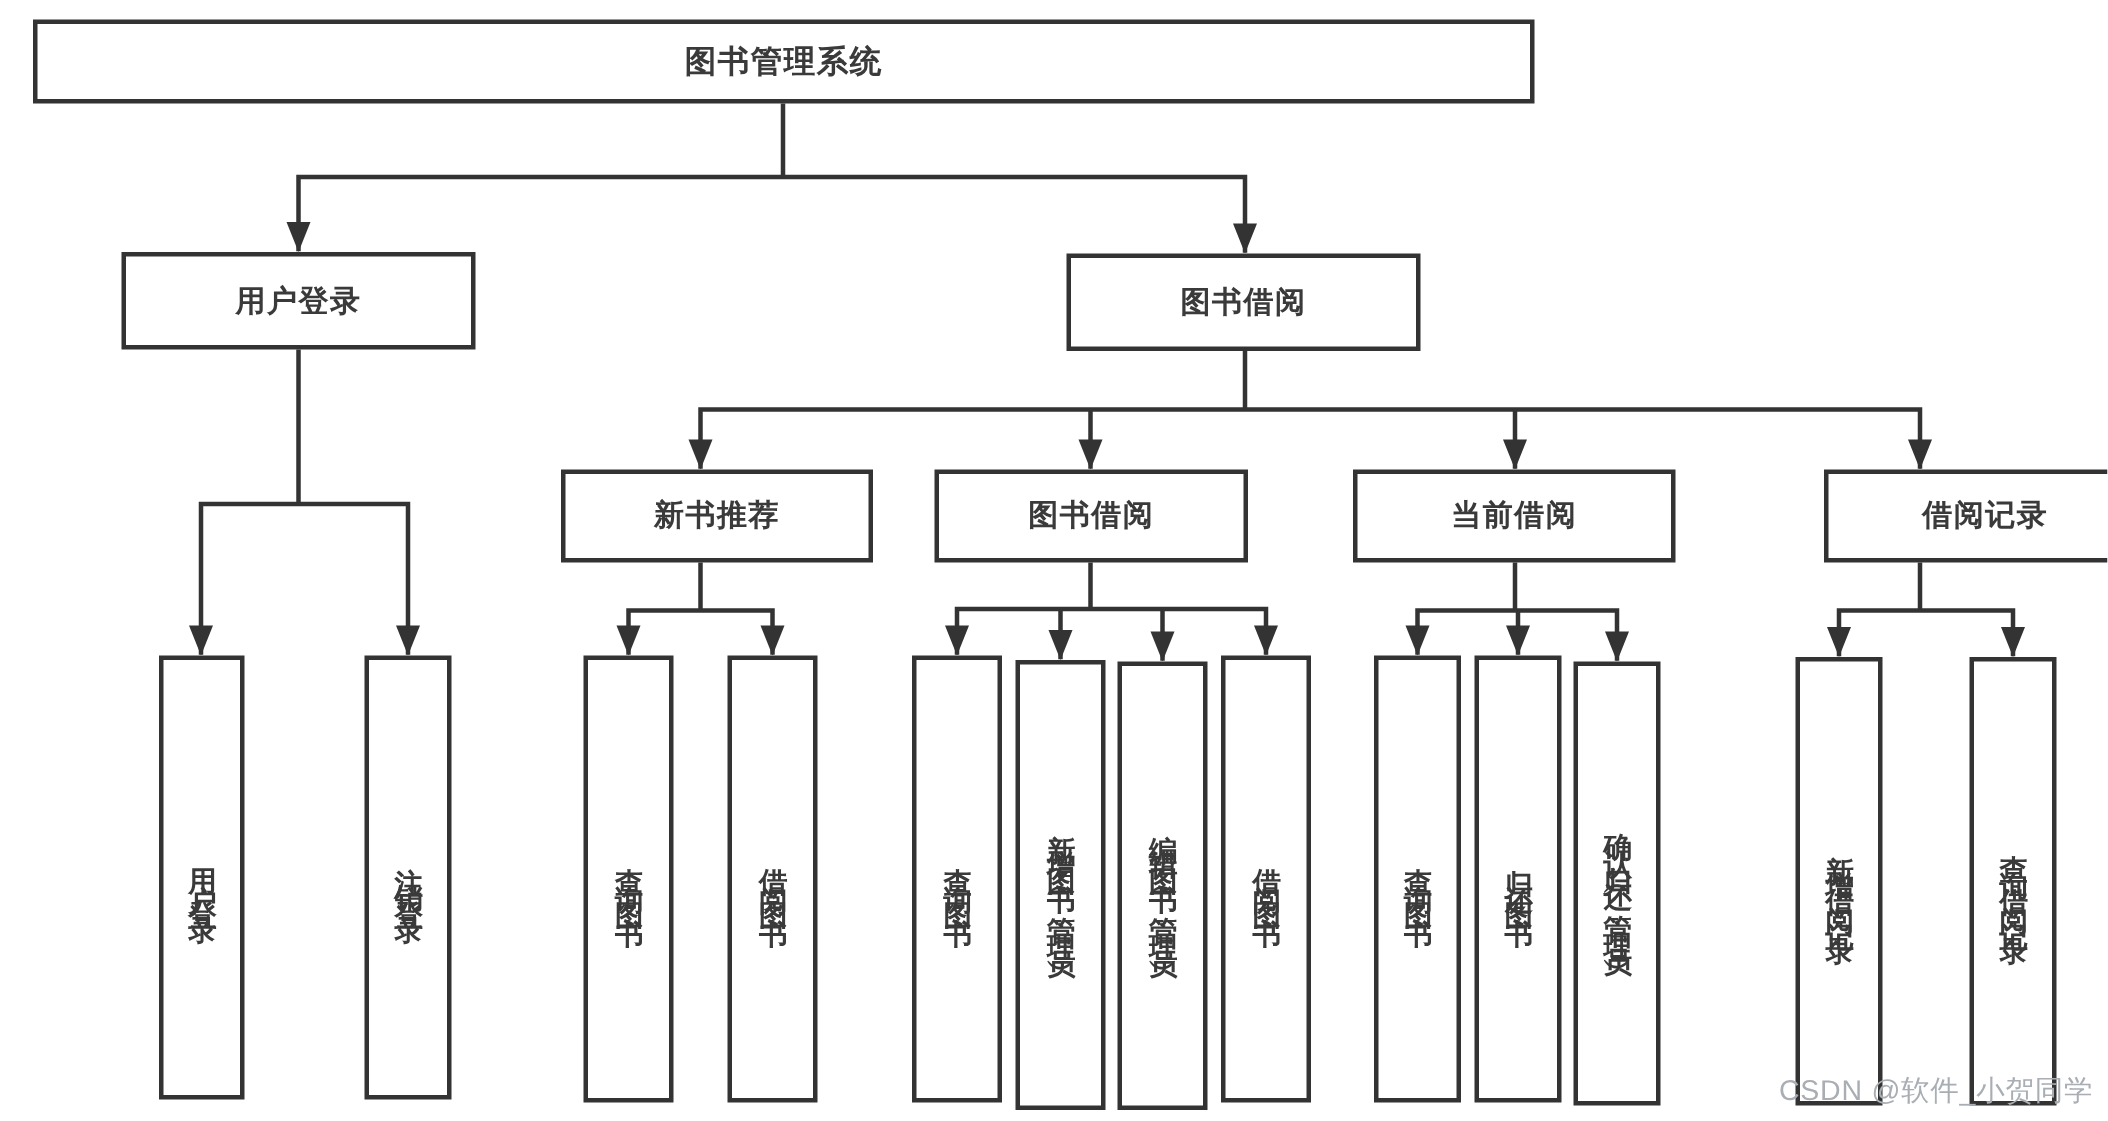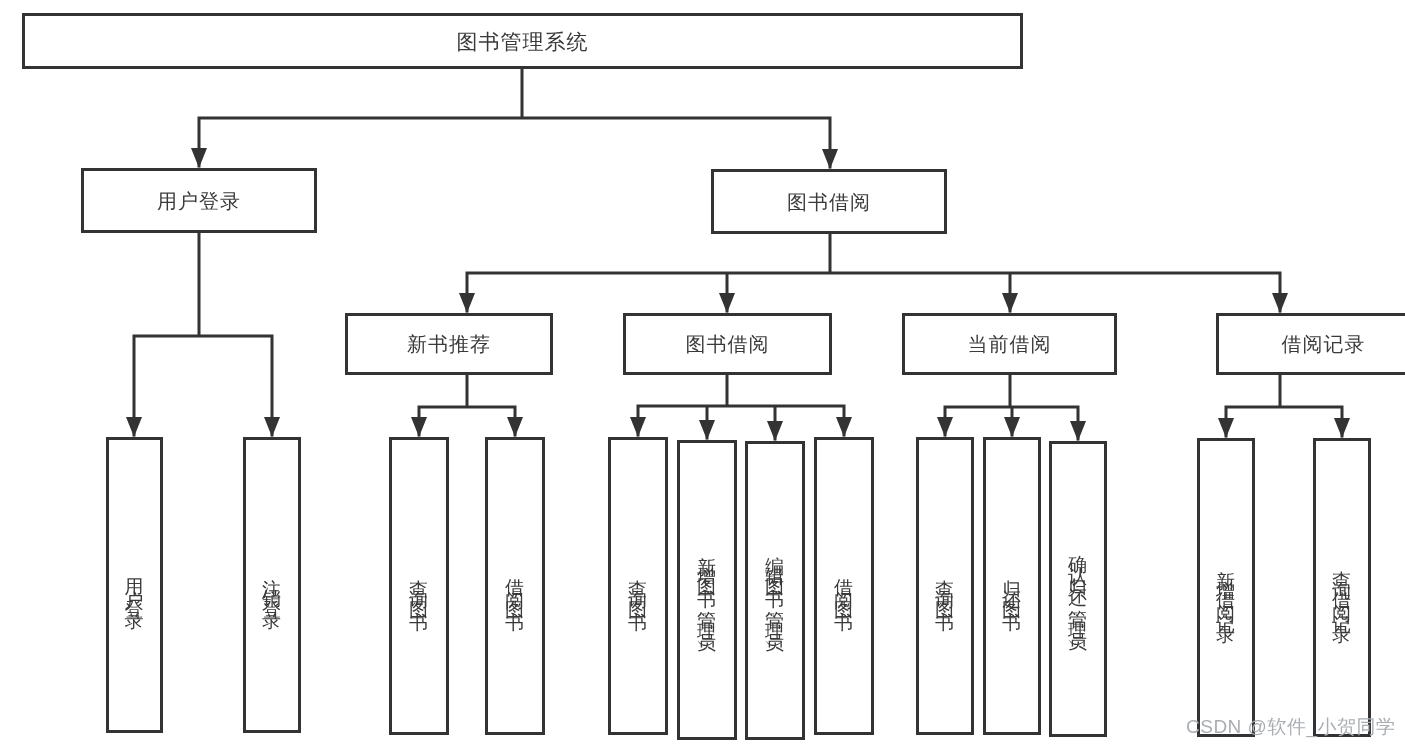--- a/index.html
+++ b/index.html
@@ -24,20 +24,21 @@
   }
   .node {
     position: absolute;
     box-sizing: border-box;
     border: 3px solid #333333;
     background: #ffffff;
     display: flex;
     align-items: center;
     justify-content: center;
     color: #3a3a3a;
+    font-weight: bold;
   }
   .node.h .lbl {
     font-size: 21px;
     letter-spacing: 1px;
     white-space: nowrap;
     line-height: 1;
   }
   .node.l2 .lbl, .node.l3 .lbl {
     font-size: 20px;
   }
@@ -109,21 +110,21 @@
     <span class="lbl">图书管理系统</span>
   </div>
 
   <div class="node h l2" style="left:81px;top:168px;width:236px;height:65px">
     <span class="lbl">用户登录</span>
   </div>
   <div class="node h l2" style="left:711px;top:169px;width:236px;height:65px">
     <span class="lbl">图书借阅</span>
   </div>
 
-  <div class="node h l3" style="left:345px;top:313px;width:208px;height:62px">
+  <div class="node h l3" style="left:374px;top:313px;width:208px;height:62px">
     <span class="lbl">新书推荐</span>
   </div>
   <div class="node h l3" style="left:623px;top:313px;width:209px;height:62px">
     <span class="lbl">图书借阅</span>
   </div>
   <div class="node h l3" style="left:902px;top:313px;width:215px;height:62px">
     <span class="lbl">当前借阅</span>
   </div>
   <div class="node h l3" style="left:1216px;top:313px;width:215px;height:62px">
     <span class="lbl">借阅记录</span>

